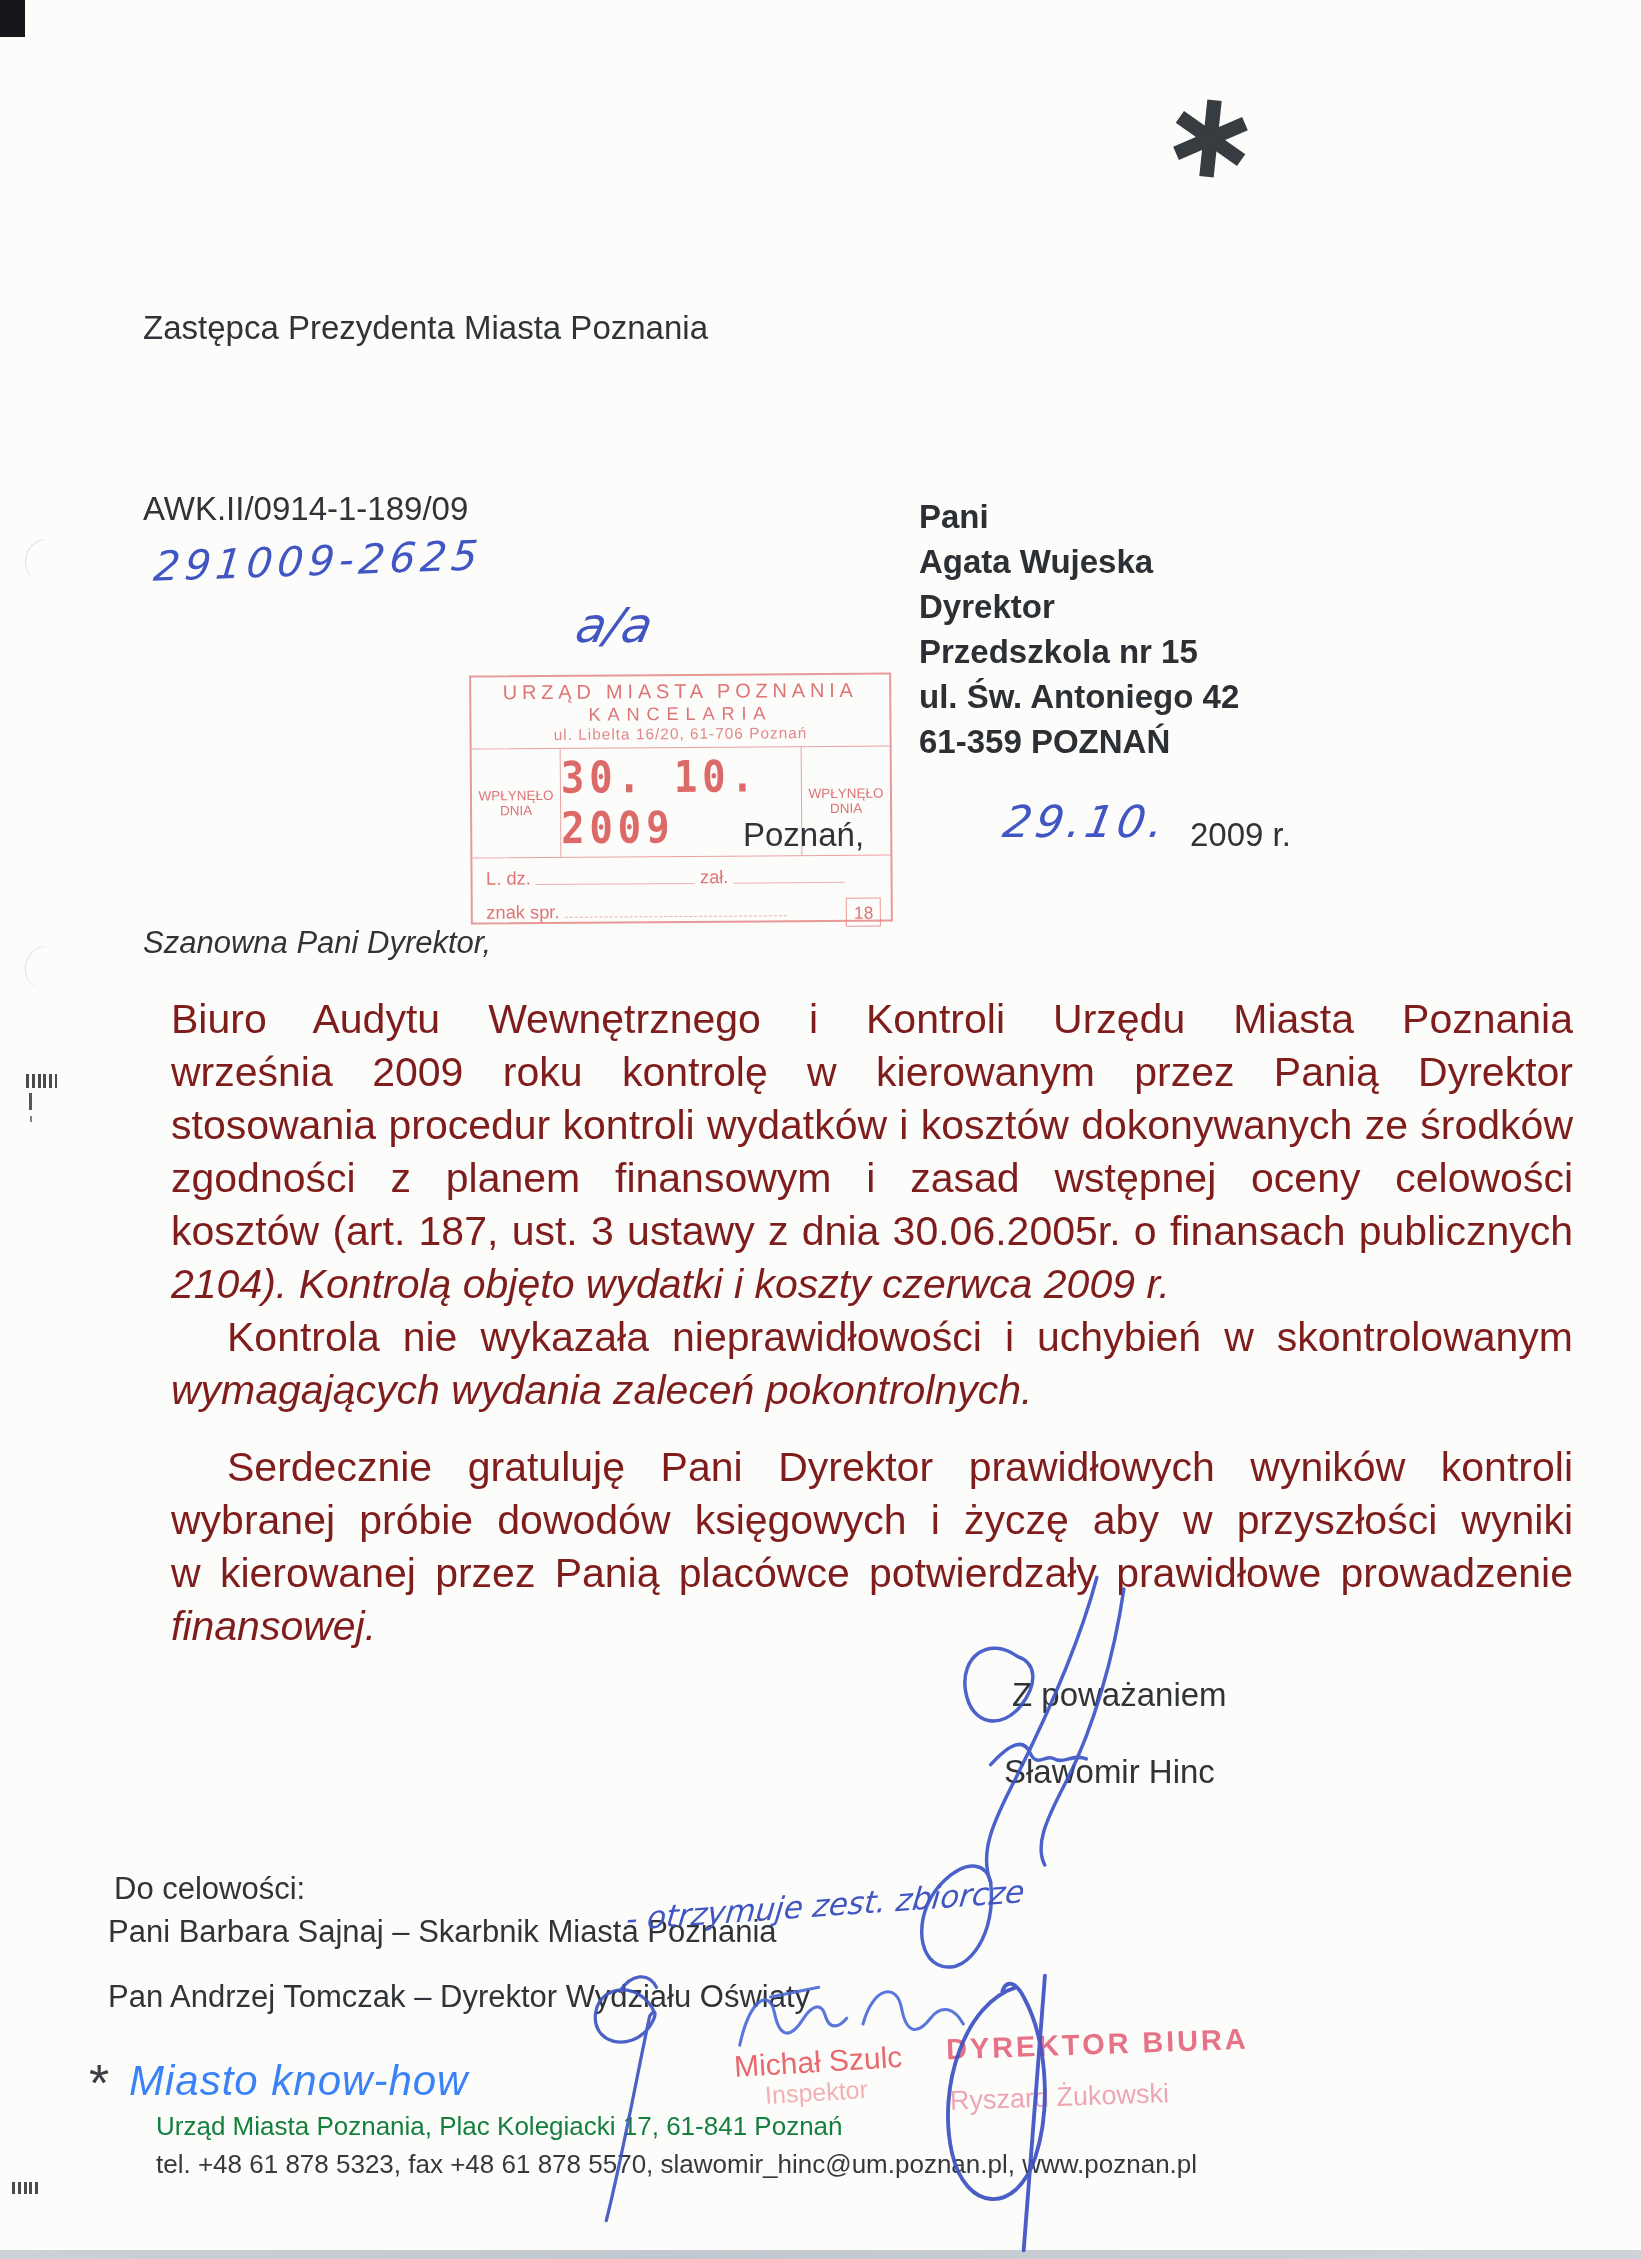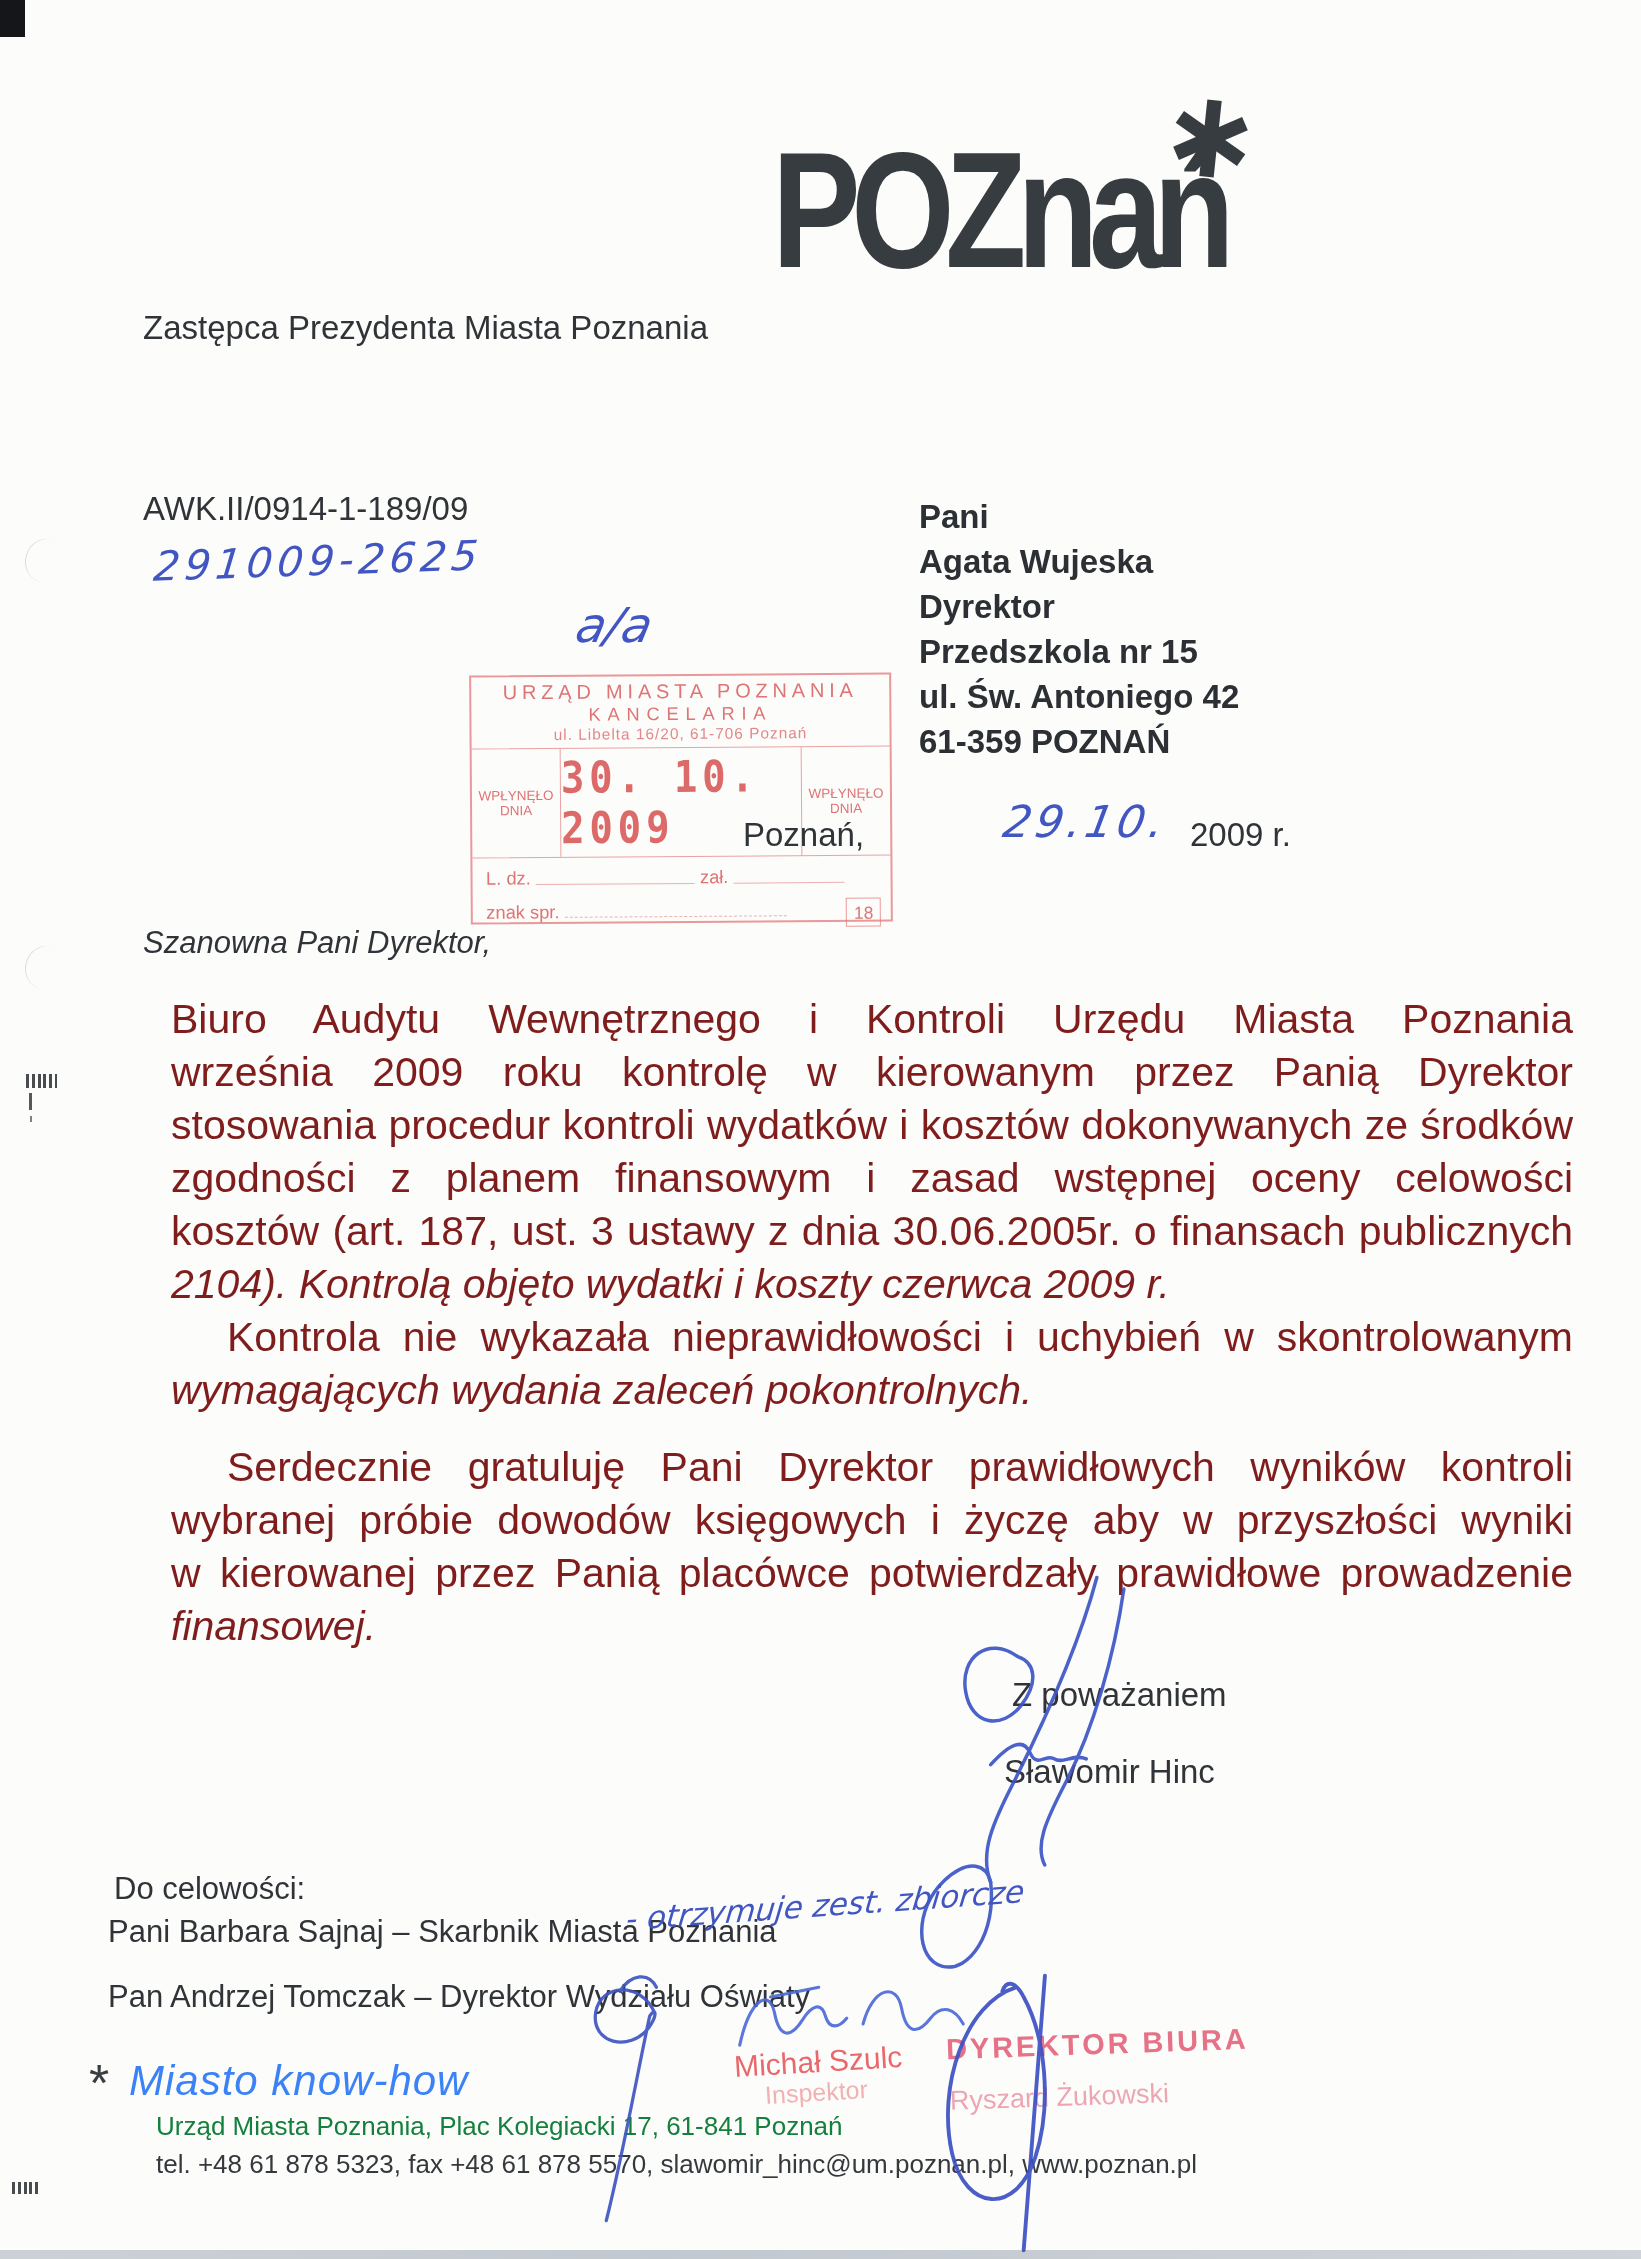--- a/index.html
+++ b/index.html
@@ -93,23 +93,20 @@
 
   <div class="abs corner-blot"></div>
   <div class="abs arc" style="left:25px; top:539px;"></div>
   <div class="abs arc" style="left:25px; top:946px;"></div>
   <div class="abs noise" style="left:26px; top:1074px; width:31px; height:13.5px;"></div>
   <div class="abs" style="left:29px; top:1093px; width:2.9px; height:17.4px; background:#2a2d31; opacity:.8;"></div>
   <div class="abs" style="left:30px; top:1116px; width:1.9px; height:5.8px; background:#2a2d31; opacity:.6;"></div>
   <div class="abs noise" style="left:11.6px; top:2182px; width:27px; height:11.6px;"></div>
   <div class="abs bottom-strip"></div>
 
-  <div class="abs" style="left:772px; top:127px;">
-    <span class="logo-text">POZnań</span>
-  </div>
   <svg class="abs logo-star" style="left:1172px; top:98px;" width="77" height="81" viewBox="0 0 80 84">
     <g stroke="#373c41" stroke-width="15">
       <line x1="40" y1="2" x2="40" y2="82"></line>
       <line x1="6" y1="23" x2="74" y2="61"></line>
       <line x1="6" y1="61" x2="74" y2="23"></line>
     </g>
   </svg>
 
   <div class="abs t34" style="left:143px; top:309px;">Zastępca Prezydenta Miasta Poznania</div>
 

